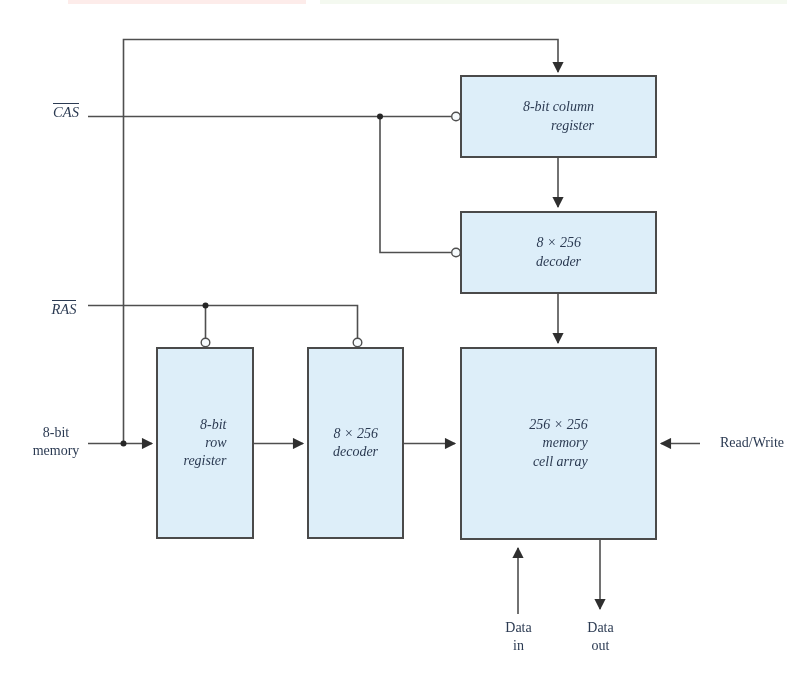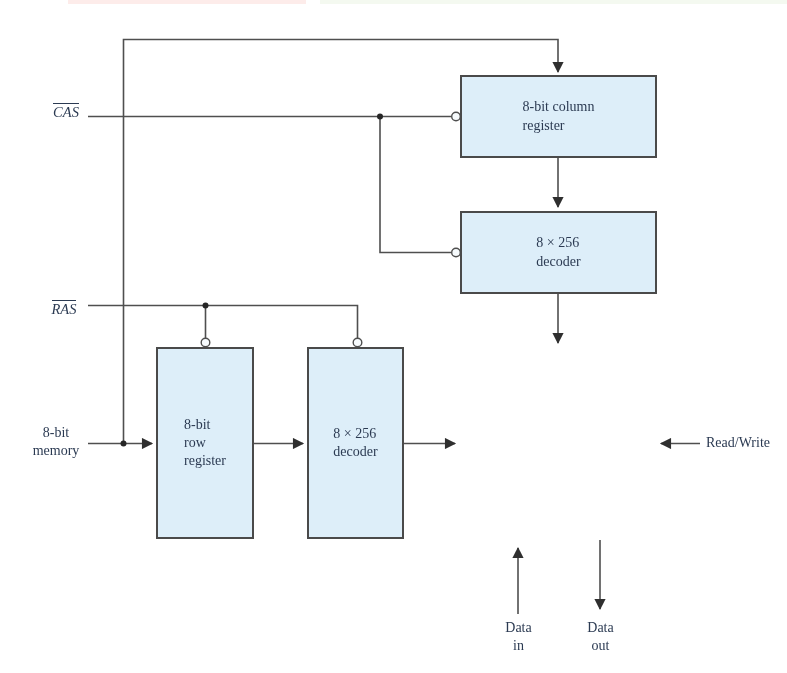--- a/index.html
+++ b/index.html
@@ -36,21 +36,22 @@
   .junction { fill: #262626; stroke: none; }
   .arrowhead { fill: #2f2f2f; }
   .block {
     position: absolute;
     box-sizing: border-box;
     background: var(--block-fill);
     border: 2px solid var(--block-border);
     display: flex;
     align-items: center;
     justify-content: center;
-    text-align: left;
+    text-align: right;
+    font-style: italic;
   }
   .block-label {
     font-size: 14px;
     line-height: 1.3;
     color: var(--text);
   }
   .sig-label {
     position: absolute;
     font-size: 14px;
     line-height: 1.3;
@@ -127,20 +128,27 @@
     </div>
   </div>
 
   <div class="block" style="left:460px; top:211px; width:197px; height:83px;">
     <div class="block-label">
       <div>8 × 256</div>
       <div>decoder</div>
     </div>
   </div>
 
+  <div class="block" style="left:460px; top:347px; width:197px; height:193px;">
+    <div class="block-label">
+      <div>256 × 256</div>
+      <div>memory</div>
+      <div>cell array</div>
+    </div>
+  </div>
 
   <div class="block" style="left:156px; top:347px; width:98px; height:192px;">
     <div class="block-label">
       <div>8-bit</div>
       <div>row</div>
       <div>register</div>
     </div>
   </div>
 
   <div class="block" style="left:307px; top:347px; width:97px; height:192px;">
@@ -156,21 +164,21 @@
 
   <div class="sig-label" style="left:40px; top:300px; width:48px;">
     <span class="barred">RAS</span>
   </div>
 
   <div class="sig-label" style="left:24px; top:424px; width:64px;">
     <div>8-bit</div>
     <div>memory</div>
   </div>
 
-  <div class="sig-label" style="left:692px; top:434px; width:92px; text-align:center;">
+  <div class="sig-label" style="left:692px; top:434px; width:92px; text-align:right;">
     <span>Read/Write</span>
   </div>
 
   <div class="sig-label" style="left:496px; top:619px; width:45px;">
     <div>Data</div>
     <div>in</div>
   </div>
 
   <div class="sig-label" style="left:577px; top:619px; width:47px;">
     <div>Data</div>

